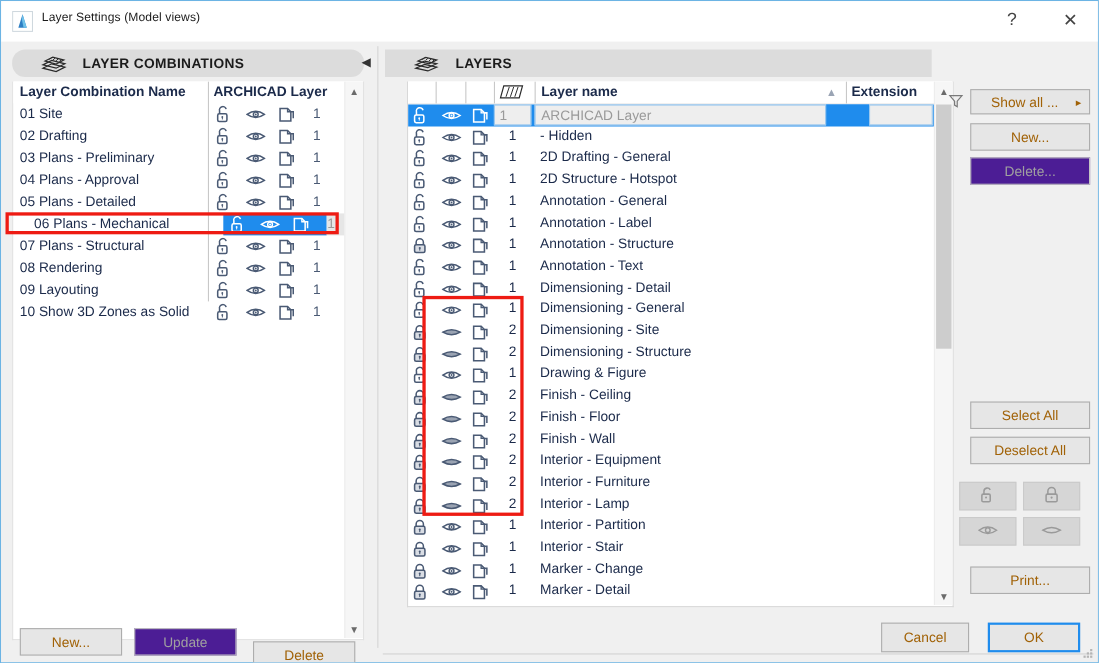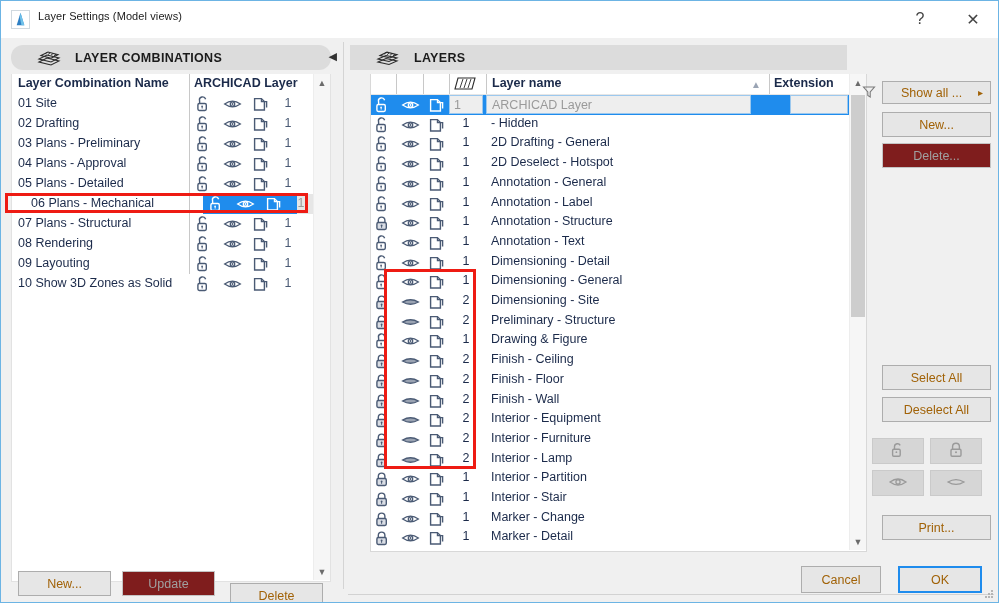--- a/index.html
+++ b/index.html
@@ -197,21 +197,21 @@
   .btn {
     position: absolute;
     background: #e6e6e6;
     border: 1px solid #adadad;
     box-sizing: border-box;
     font-size: 12.5px;
     color: #a16207;
     display: flex; align-items: center; justify-content: center;
     cursor: default;
   }
-  .btn.disabled { color: #a0a0a0; background: #7f1d1d; border-color: #c4c4c4; text-align: right; }
+  .btn.disabled { color: #a0a0a0; background: #4c1d95; border-color: #c4c4c4; text-align: right; }
   .btn.iconbtn { background: #d6d6d6; border-color: #cacaca; }
   .btn.primary { background: #e6e6e6; border: 2px solid #1f8ced; }
   
   #bottom-sep {
     position: absolute; left: 347px; top: 556px; width: 646px; height: 1px;
     background: #d2d2d2;
   }
   .resize-grip { position: absolute; right: 3px; bottom: 2px; width: 12px; height: 12px; }
 </style>
 </head>
@@ -602,21 +602,21 @@
                   <path d="M1.6 7 Q9.5 1.4 17.4 7 Q9.5 12.6 1.6 7 Z" fill="none" stroke="#4a5a74" stroke-width="1.3"></path>
                   <circle cx="9.5" cy="7" r="2.2" fill="none" stroke="#4a5a74" stroke-width="1.3"></circle>
                   <circle cx="9.5" cy="7" r="0.9" fill="#4a5a74"></circle>
                 </svg></div>
               <div class="k-wire"><svg width="17" height="17" viewBox="0 0 17 17">
                   <path d="M2.6 2.6 L9.4 2.6 L12.4 5.6 L12.4 14 L2.6 14 Z" fill="none" stroke="#4a5a74" stroke-width="1.4"></path>
                   <path d="M12.4 5.6 L14.6 5.6 L14.6 11.6" fill="none" stroke="#4a5a74" stroke-width="1.4"></path>
                   <path d="M9.4 2.6 L9.4 5.6 L12.4 5.6" fill="none" stroke="#4a5a74" stroke-width="1.2"></path>
                 </svg></div>
               <div class="k-num">1</div>
-              <div class="k-name">2D Deselect - Hotspot</div>
+              <div class="k-name">2D Structure - Hotspot</div>
             </div>
             <div class="ly-row" style="top: 99.8px;">
               <div class="k-lock"><svg width="16" height="17" viewBox="0 0 16 17">
                   <path d="M4.6 7.6 L4.6 4.8 A3.1 3.1 0 0 1 10.6 3.2" fill="none" stroke="#4a5a74" stroke-width="1.4"></path>
                   <rect x="2.9" y="7.5" width="8.4" height="7" rx="1.4" fill="none" stroke="#4a5a74" stroke-width="1.4"></rect>
                   <circle cx="7.1" cy="10.4" r="0.85" fill="#4a5a74"></circle>
                   <rect x="6.7" y="10.6" width="0.9" height="2" fill="#4a5a74"></rect>
                 </svg></div>
               <div class="k-eye"><svg width="19" height="14" viewBox="0 0 19 14">
                   <path d="M1.6 7 Q9.5 1.4 17.4 7 Q9.5 12.6 1.6 7 Z" fill="none" stroke="#4a5a74" stroke-width="1.3"></path>
@@ -758,21 +758,21 @@
                 </svg></div>
               <div class="k-eye"><svg width="19" height="14" viewBox="0 0 19 14">
                   <path d="M1.6 7 Q9.5 2.4 17.4 7 Q9.5 11.6 1.6 7 Z" fill="#9aa3b2" stroke="#4a5a74" stroke-width="1.4"></path>
                 </svg></div>
               <div class="k-wire"><svg width="17" height="17" viewBox="0 0 17 17">
                   <path d="M2.6 2.6 L9.4 2.6 L12.4 5.6 L12.4 14 L2.6 14 Z" fill="none" stroke="#4a5a74" stroke-width="1.4"></path>
                   <path d="M12.4 5.6 L14.6 5.6 L14.6 11.6" fill="none" stroke="#4a5a74" stroke-width="1.4"></path>
                   <path d="M9.4 2.6 L9.4 5.6 L12.4 5.6" fill="none" stroke="#4a5a74" stroke-width="1.2"></path>
                 </svg></div>
               <div class="k-num">2</div>
-              <div class="k-name">Preliminary - Structure</div>
+              <div class="k-name">Dimensioning - Structure</div>
             </div>
             <div class="ly-row" style="top: 257.4px;">
               <div class="k-lock"><svg width="16" height="17" viewBox="0 0 16 17">
                   <path d="M4.6 7.6 L4.6 4.8 A3.1 3.1 0 0 1 10.6 3.2" fill="none" stroke="#4a5a74" stroke-width="1.4"></path>
                   <rect x="2.9" y="7.5" width="8.4" height="7" rx="1.4" fill="none" stroke="#4a5a74" stroke-width="1.4"></rect>
                   <circle cx="7.1" cy="10.4" r="0.85" fill="#4a5a74"></circle>
                   <rect x="6.7" y="10.6" width="0.9" height="2" fill="#4a5a74"></rect>
                 </svg></div>
               <div class="k-eye"><svg width="19" height="14" viewBox="0 0 19 14">
                   <path d="M1.6 7 Q9.5 1.4 17.4 7 Q9.5 12.6 1.6 7 Z" fill="none" stroke="#4a5a74" stroke-width="1.3"></path>

